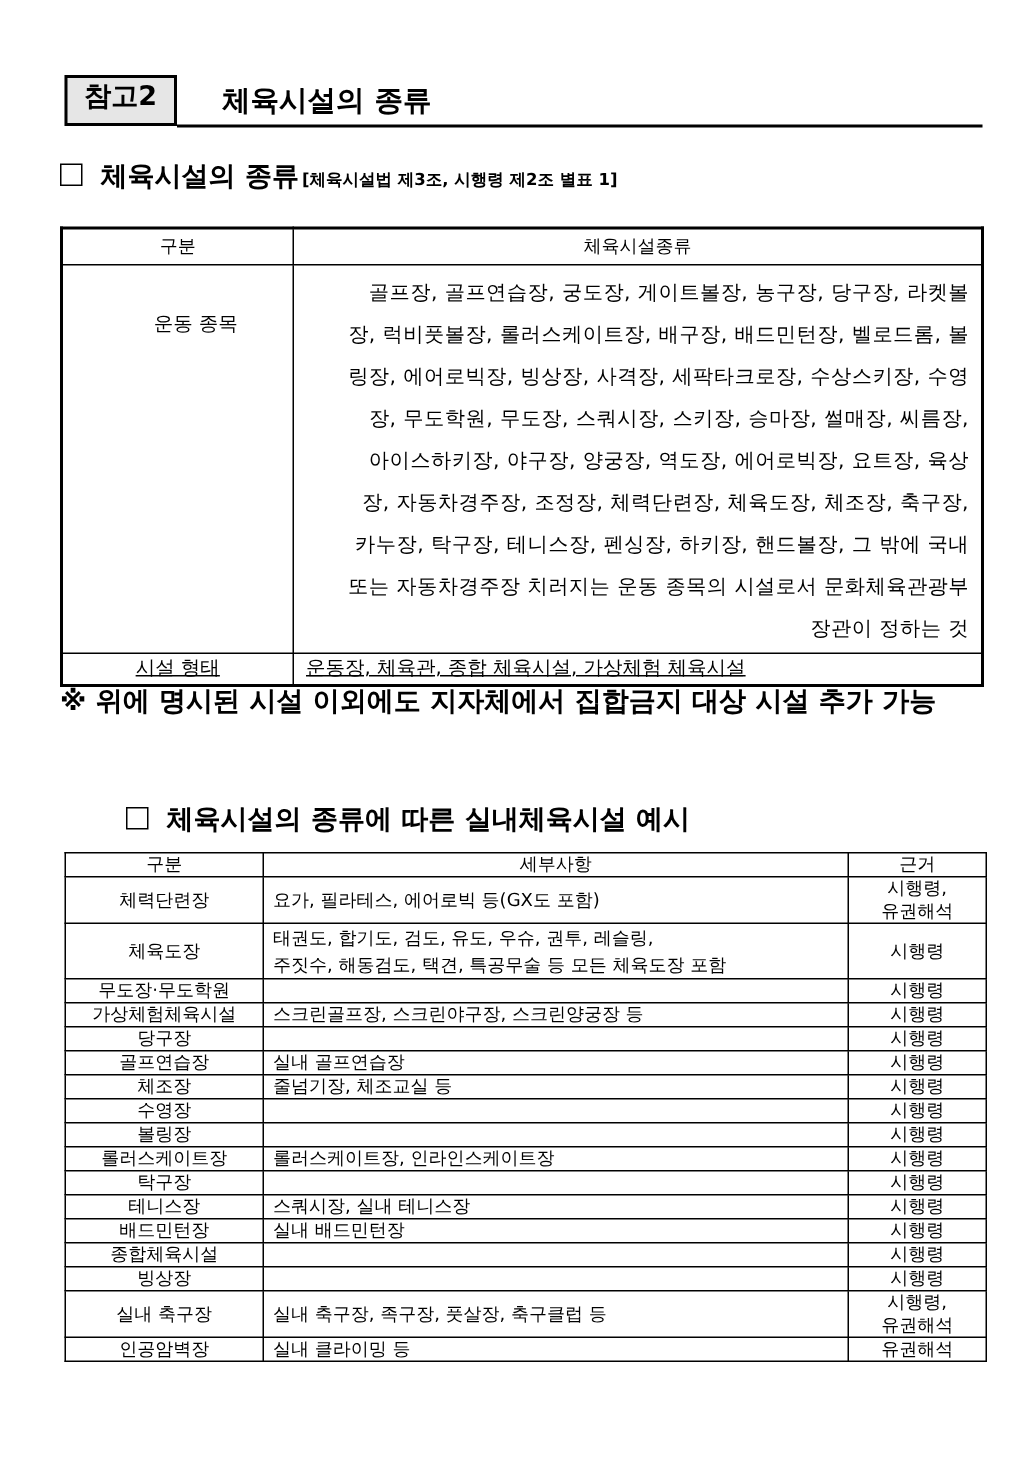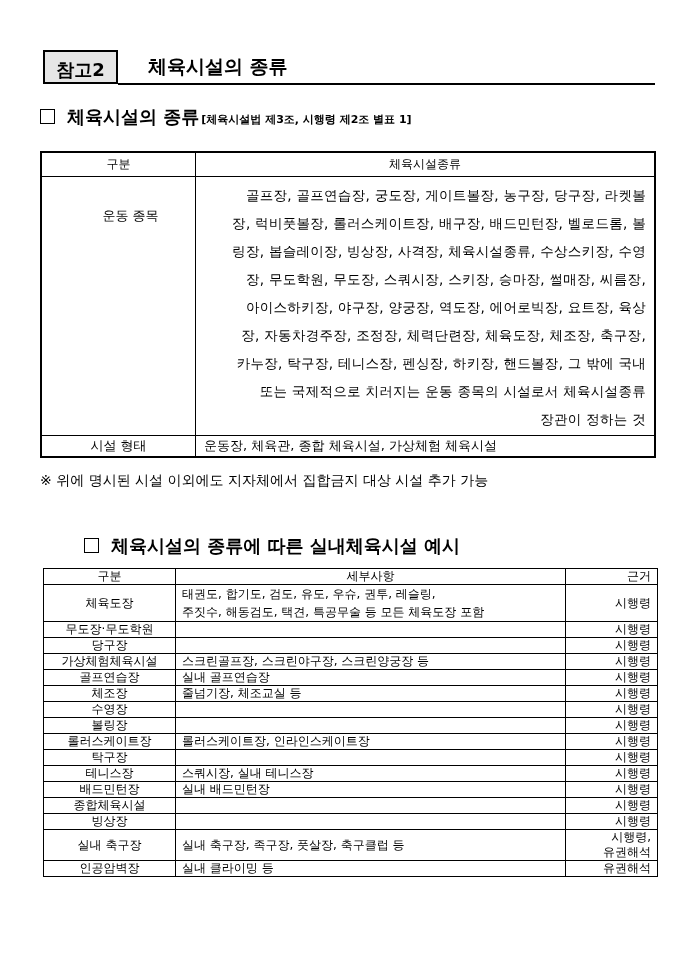--- a/index.html
+++ b/index.html
@@ -1,39 +1,39 @@
 <!DOCTYPE html>
 <html><head>
 <meta charset="utf-8">
 <style>
   html, body { margin:0; padding:0; background:#ffffff; }
   body { width:690px; height:973px; position:relative; overflow:hidden;
          font-family:"DejaVu Sans", sans-serif; color:#000; }
   .abs { position:absolute; }
   .ref-box { left:43px; top:50px; width:75px; height:34px; border:2px solid #000;
-             background:#e6e6e6; box-sizing:border-box; display:flex; align-items:flex-end;
+             background:#e6e6e6; box-sizing:border-box; display:flex; align-items:flex-start;
              justify-content:center; font-weight:bold; font-size:18px; }
   .title-line { left:118px; top:83px; width:537px; height:2px; background:#000; }
   .main-title { left:148px; top:54px; font-size:19px; font-weight:bold; }
   .sec-title { font-size:18px; font-weight:bold; white-space:nowrap; display:flex; align-items:baseline; }
   .sec-title .box { display:inline-block; width:13px; height:13px; border:1px solid #000; margin-right:12px; position:relative; top:1px; }
   .sec-title .sub { font-size:11px; font-weight:bold; margin-left:2px;margin-top:14px; }
   table { border-collapse:collapse; position:absolute; }
   .t1 { left:40px; top:151px; width:616px; border:2px solid #000; font-size:13px; }
   .t1 td, .t1 th { border:1px solid #000; padding:0 8px; }
   .t1 th { font-weight:normal; height:23px; font-size:12px; }
   .t1 .c1 { width:113px; text-align:center; }
   .t1 .body { line-height:28px; font-size:13.5px; padding:4px 8px 2px 8px; letter-spacing:0.3px;text-align:right; }
-  .t1 .form-row td { height:20px; line-height:20px; }
-  .note { left:40px; top:472px; font-size:14px; }
+  .t1 .form-row td { height:20px; line-height:20px;text-decoration:underline; }
+  .note { left:40px; top:455px; font-size:18px;font-weight:bold; }
   .t2 { left:43px; top:568px; width:615px; font-size:12px; border:1px solid #000; }
   .t2 td, .t2 th { border:1px solid #000; padding:0 6px; height:15px; line-height:15px; }
   .t2 th { font-weight:normal; }
   .t2 .cA { width:119px; text-align:center; }
-  .t2 .cC { width:79px; text-align:right; }
+  .t2 .cC { width:79px; text-align:center; }
   .t2 .two td { height:30px; }
   .t2 .two2 td { height:36px; }
   .t2 .det div { line-height:18px; }
 </style>
 </head>
 <body>
 
 <div class="abs ref-box">
   <span>참고2</span>
 </div>
@@ -50,26 +50,26 @@
   <tbody>
       <tr>
     <th class="c1">구분</th>
     <th>체육시설종류</th>
   </tr>
   <tr>
     <td class="c1" style="vertical-align:top; padding-top:30px;padding-left:32px;">운동 종목</td>
     <td class="body">
       <div>골프장, 골프연습장, 궁도장, 게이트볼장, 농구장, 당구장, 라켓볼</div>
       <div>장, 럭비풋볼장, 롤러스케이트장, 배구장, 배드민턴장, 벨로드롬, 볼</div>
-      <div>링장, 봅슬레이장, 빙상장, 사격장, 체육시설종류, 수상스키장, 수영</div>
+      <div>링장, 에어로빅장, 빙상장, 사격장, 세팍타크로장, 수상스키장, 수영</div>
       <div>장, 무도학원, 무도장, 스쿼시장, 스키장, 승마장, 썰매장, 씨름장,</div>
       <div>아이스하키장, 야구장, 양궁장, 역도장, 에어로빅장, 요트장, 육상</div>
       <div>장, 자동차경주장, 조정장, 체력단련장, 체육도장, 체조장, 축구장,</div>
       <div>카누장, 탁구장, 테니스장, 펜싱장, 하키장, 핸드볼장, 그 밖에 국내</div>
-      <div>또는 국제적으로 치러지는 운동 종목의 시설로서 체육시설종류</div>
+      <div>또는 자동차경주장 치러지는 운동 종목의 시설로서 문화체육관광부</div>
       <div>장관이 정하는 것</div>
     </td>
   </tr>
   <tr class="form-row">
     <td class="c1">시설 형태</td>
     <td>운동장, 체육관, 종합 체육시설, 가상체험 체육시설</td>
   </tr>
 </tbody>
   </table>
 
@@ -80,41 +80,49 @@
   <span>체육시설의 종류에 따른 실내체육시설 예시</span>
 </div>
 
 <table class="t2" id="t2">
   <tbody>
       <tr>
     <th class="cA">구분</th>
     <th>세부사항</th>
     <th class="cC">근거</th>
   </tr>
+  <tr class="two">
+    <td class="cA">체력단련장</td>
+    <td>요가, 필라테스, 에어로빅 등(GX도 포함)</td>
+    <td class="cC">
+      <div>시행령,</div>
+      <div>유권해석</div>
+    </td>
+  </tr>
   <tr class="two2">
     <td class="cA">체육도장</td>
     <td class="det">
       <div>태권도, 합기도, 검도, 유도, 우슈, 권투, 레슬링,</div>
       <div>주짓수, 해동검도, 택견, 특공무술 등 모든 체육도장 포함</div>
     </td>
     <td class="cC">시행령</td>
   </tr>
   <tr>
         <td class="cA">무도장·무도학원</td>
         <td></td>
         <td class="cC">시행령</td>
       </tr>
   <tr>
-        <td class="cA">당구장</td>
-        <td></td>
+        <td class="cA">가상체험체육시설</td>
+        <td>스크린골프장, 스크린야구장, 스크린양궁장 등</td>
         <td class="cC">시행령</td>
       </tr>
   <tr>
-        <td class="cA">가상체험체육시설</td>
-        <td>스크린골프장, 스크린야구장, 스크린양궁장 등</td>
+        <td class="cA">당구장</td>
+        <td></td>
         <td class="cC">시행령</td>
       </tr>
   <tr>
         <td class="cA">골프연습장</td>
         <td>실내 골프연습장</td>
         <td class="cC">시행령</td>
       </tr>
   <tr>
         <td class="cA">체조장</td>
         <td>줄넘기장, 체조교실 등</td>

